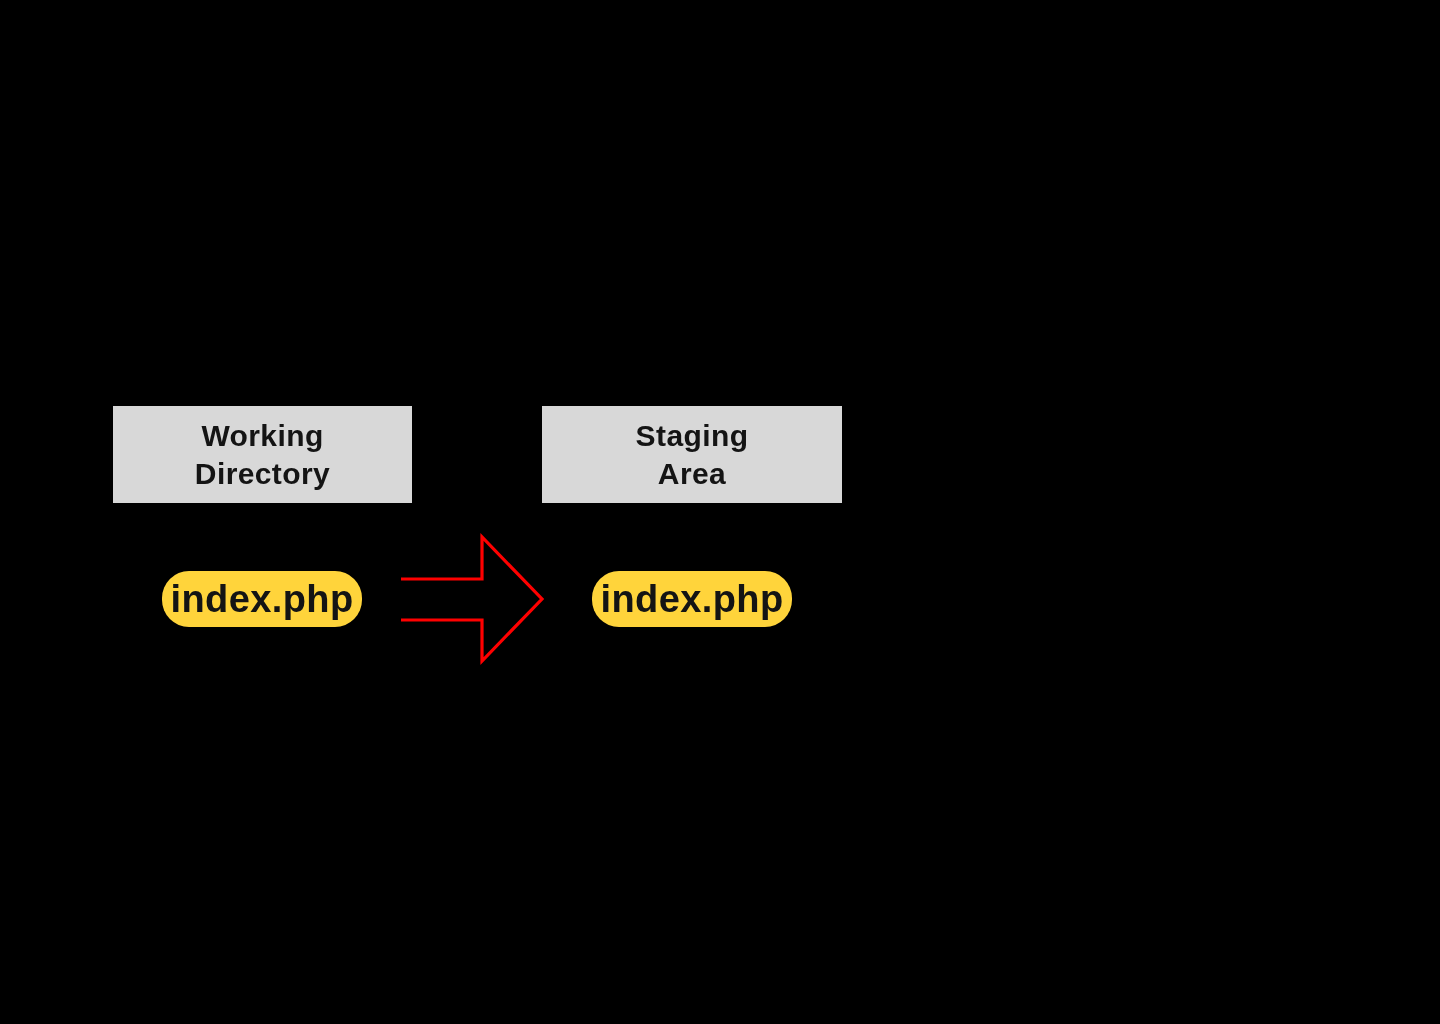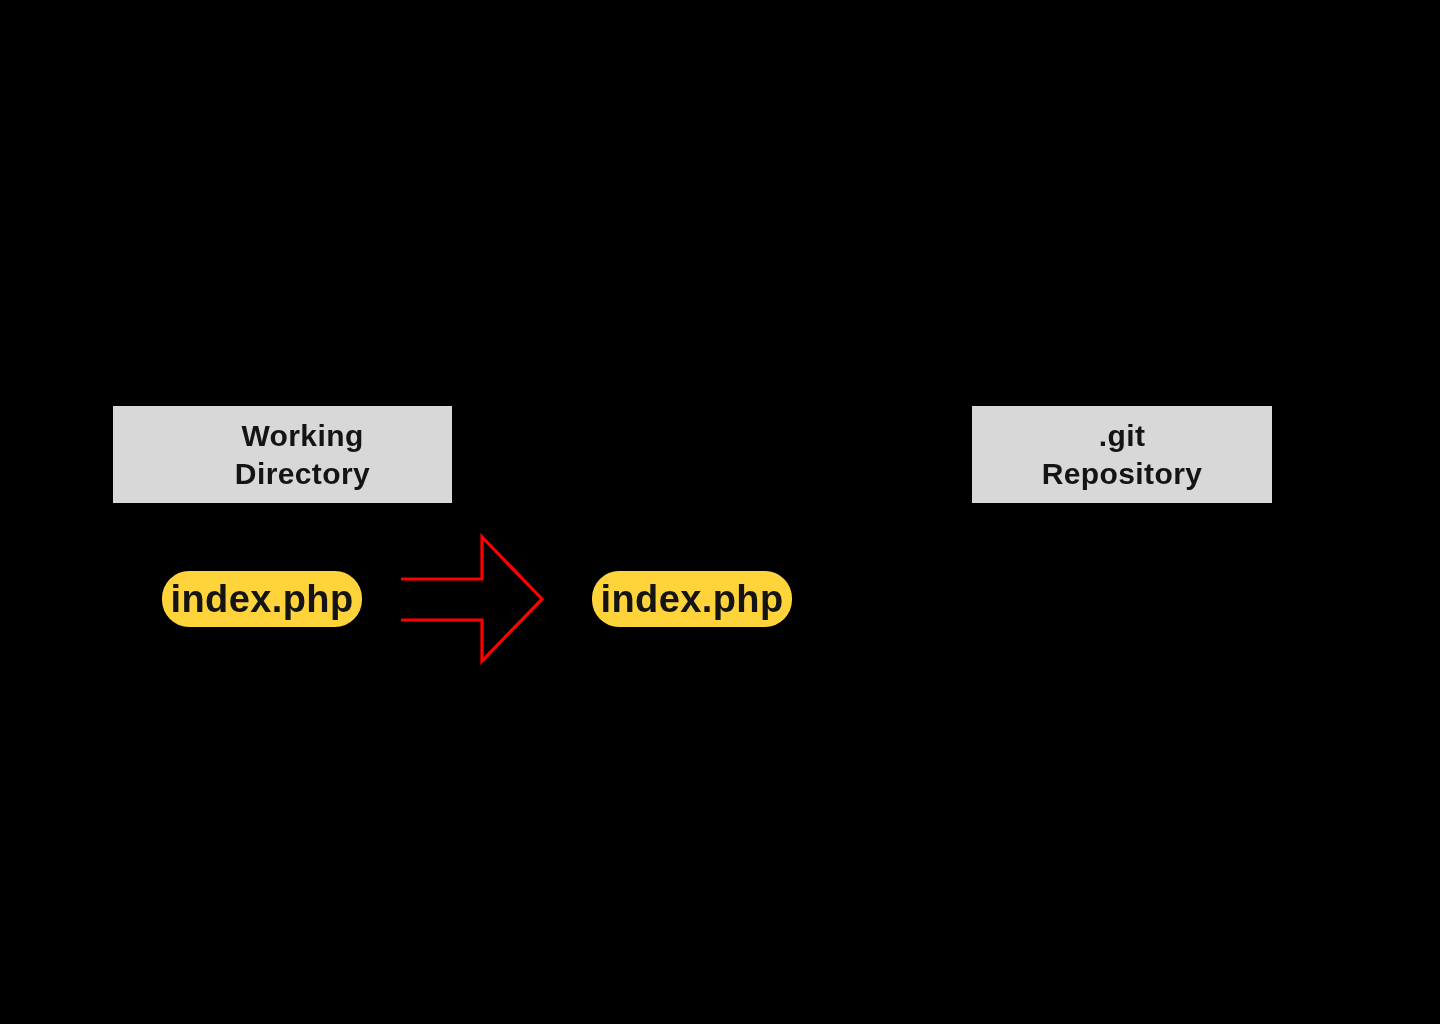--- a/index.html
+++ b/index.html
@@ -24,21 +24,21 @@
     display: flex;
     flex-direction: column;
     align-items: center;
     justify-content: center;
     text-align: center;
     font-size: 30px;
     line-height: 38px;
     font-weight: 600;
     letter-spacing: 0.4px;
   }
-  #box-working { left: 113px; width: 299px; padding-left: 40px; }
+  #box-working { left: 113px; width: 299px; }
   #box-staging { left: 542px; width: 300px; }
   #box-repo    { left: 972px; width: 300px; }
 
   .file-pill {
     position: absolute;
     top: 571px;
     height: 56px;
     width: 200px;
     border-radius: 27px;
     background: var(--file-pill-bg, #FFD43B);
@@ -69,25 +69,25 @@
 </head>
 <body>
 
 <div class="canvas">
 
   <div class="stage-box" id="box-working">
     <span>Working</span>
     <span>Directory</span>
   </div>
 
+  <div class="stage-box" id="box-staging">
+    <span>Staging</span>
+    <span>Area</span>
+  </div>
 
-  <div class="stage-box" id="box-repo">
-    <span>.git</span>
-    <span>Repository</span>
-  </div>
 
   <div class="file-pill" id="pill-working">
     <span>index.php</span>
   </div>
 
   <div class="file-pill" id="pill-staging">
     <span>index.php</span>
   </div>
 
   <svg class="arrow-svg" width="1440" height="1024" viewBox="0 0 1440 1024" aria-hidden="true">

